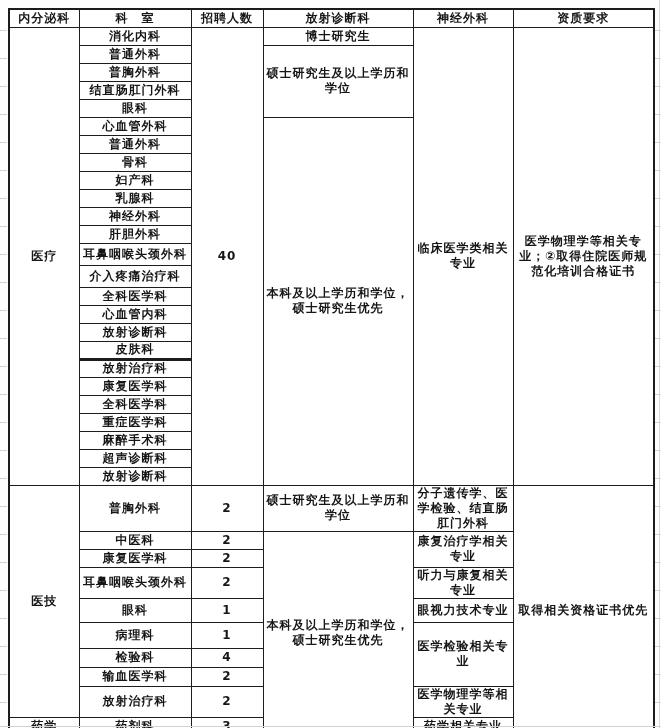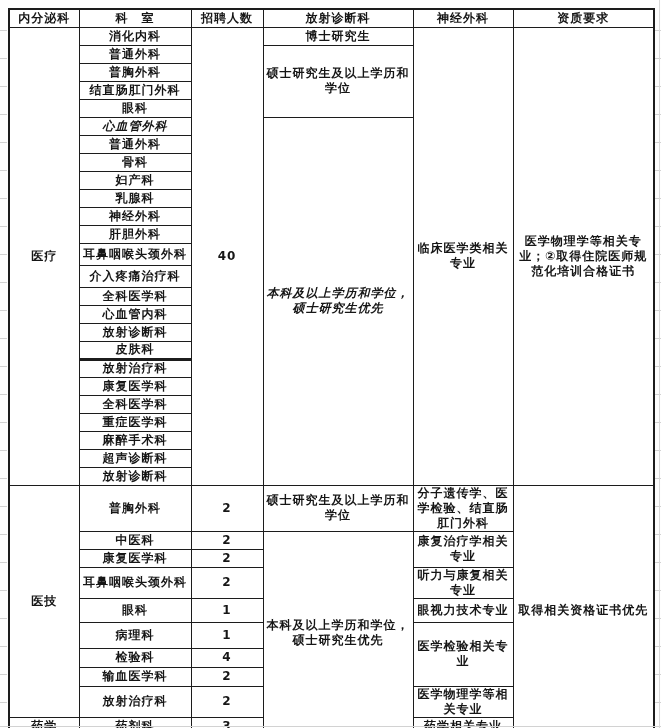--- a/index.html
+++ b/index.html
@@ -61,21 +61,21 @@
         </tr>
         <tr style="height: 18px;">
           <td>普胸外科</td>
         </tr>
         <tr style="height: 18px;">
           <td>结直肠肛门外科</td>
         </tr>
         <tr style="height: 18px;">
           <td>眼科</td>
         </tr>
-        <tr style="height: 18px; font-style: italic;">
+        <tr style="height: 18px;">
           <td>心血管外科</td>
           <td rowspan="20">本科及以上学历和学位，硕士研究生优先</td>
         </tr>
         <tr style="height: 18px;">
           <td>普通外科</td>
         </tr>
         <tr style="height: 18px;">
           <td>骨科</td>
         </tr>
         <tr style="height: 18px;">

